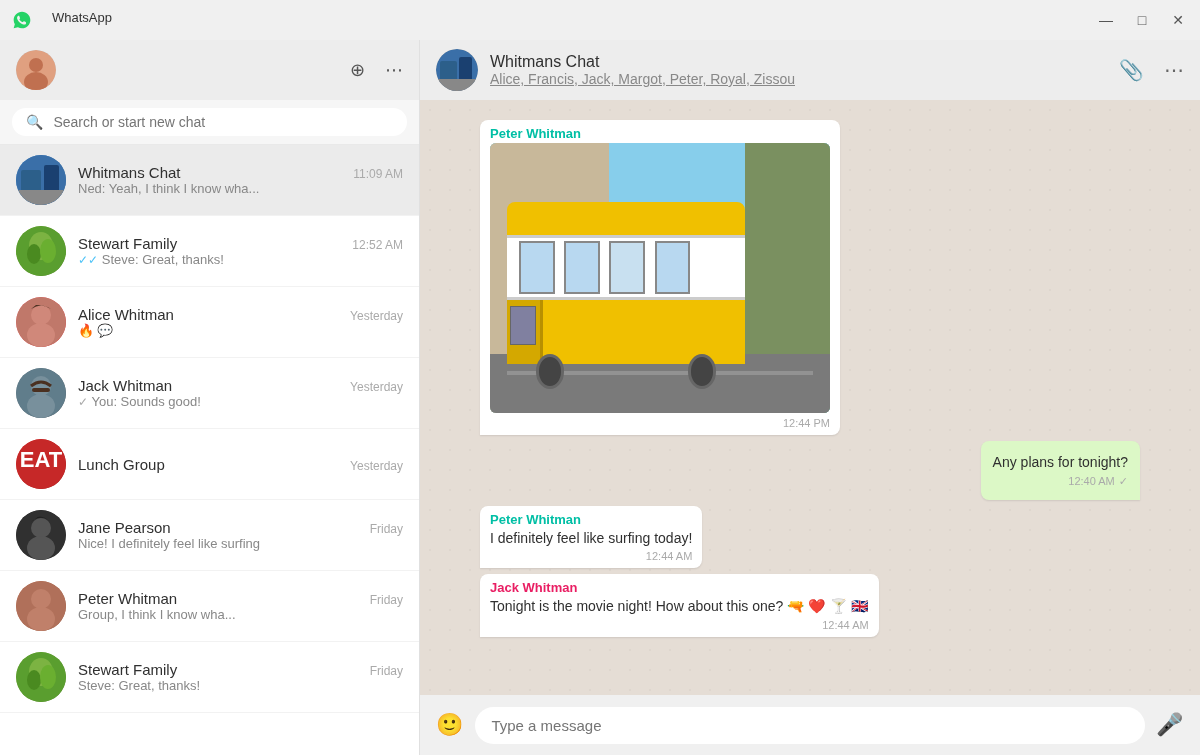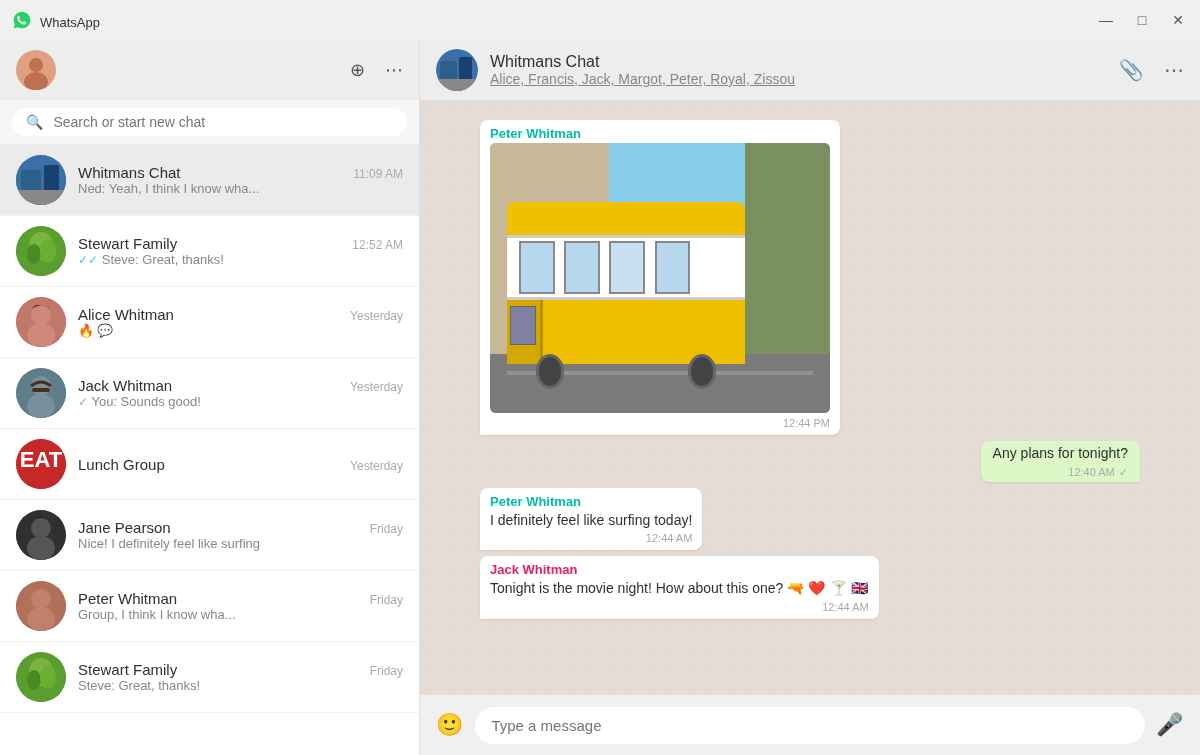--- a/index.html
+++ b/index.html
@@ -7,21 +7,21 @@
 
     
     .titlebar {
       height: 40px;
       background: #f0f0f0;
       display: flex;
       align-items: center;
       padding: 0 12px;
       justify-content: space-between;
     }
-    .titlebar-left { display: flex; align-items: flex-end; gap: 8px; }
+    .titlebar-left { display: flex; align-items: flex-start; gap: 20px; }
     .titlebar-logo { width: 20px; height: 20px; }
     .titlebar-title { font-size: 13px; color: #333; }
     .titlebar-controls { display: flex; gap: 16px; align-items: center; }
     .titlebar-btn { font-size: 14px; color: #555; cursor: pointer; width: 20px; text-align: center; }
 
     
     .app-container { display: flex; height: 715px; }
 
     
     .left-panel {
@@ -153,21 +153,21 @@
       background: #fff;
       border-radius: 8px 8px 8px 0;
       padding: 6px 10px;
       max-width: 420px;
       box-shadow: 0 1px 2px rgba(0,0,0,0.1);
     }
     .msg-sent {
       align-self: flex-end;
       background: #dcf8c6;
       border-radius: 8px 8px 0 8px;
-      padding: 3px 12px;
+      padding: 12px 12px;
       max-width: 420px;
       box-shadow: 0 1px 2px rgba(0,0,0,0.1);
       text-align: right;
     }
     .msg-sender-name { font-size: 13px; font-weight: 600; margin-bottom: 2px; }
     .msg-text { font-size: 14px; color: #303030; line-height: 1.4; }
     .msg-meta { display: flex; justify-content: flex-end; align-items: center; gap: 4px; margin-top: 2px; }
     .msg-time { font-size: 11px; color: #aaa; }
     .msg-check { font-size: 11px; color: #aaa; }
 

